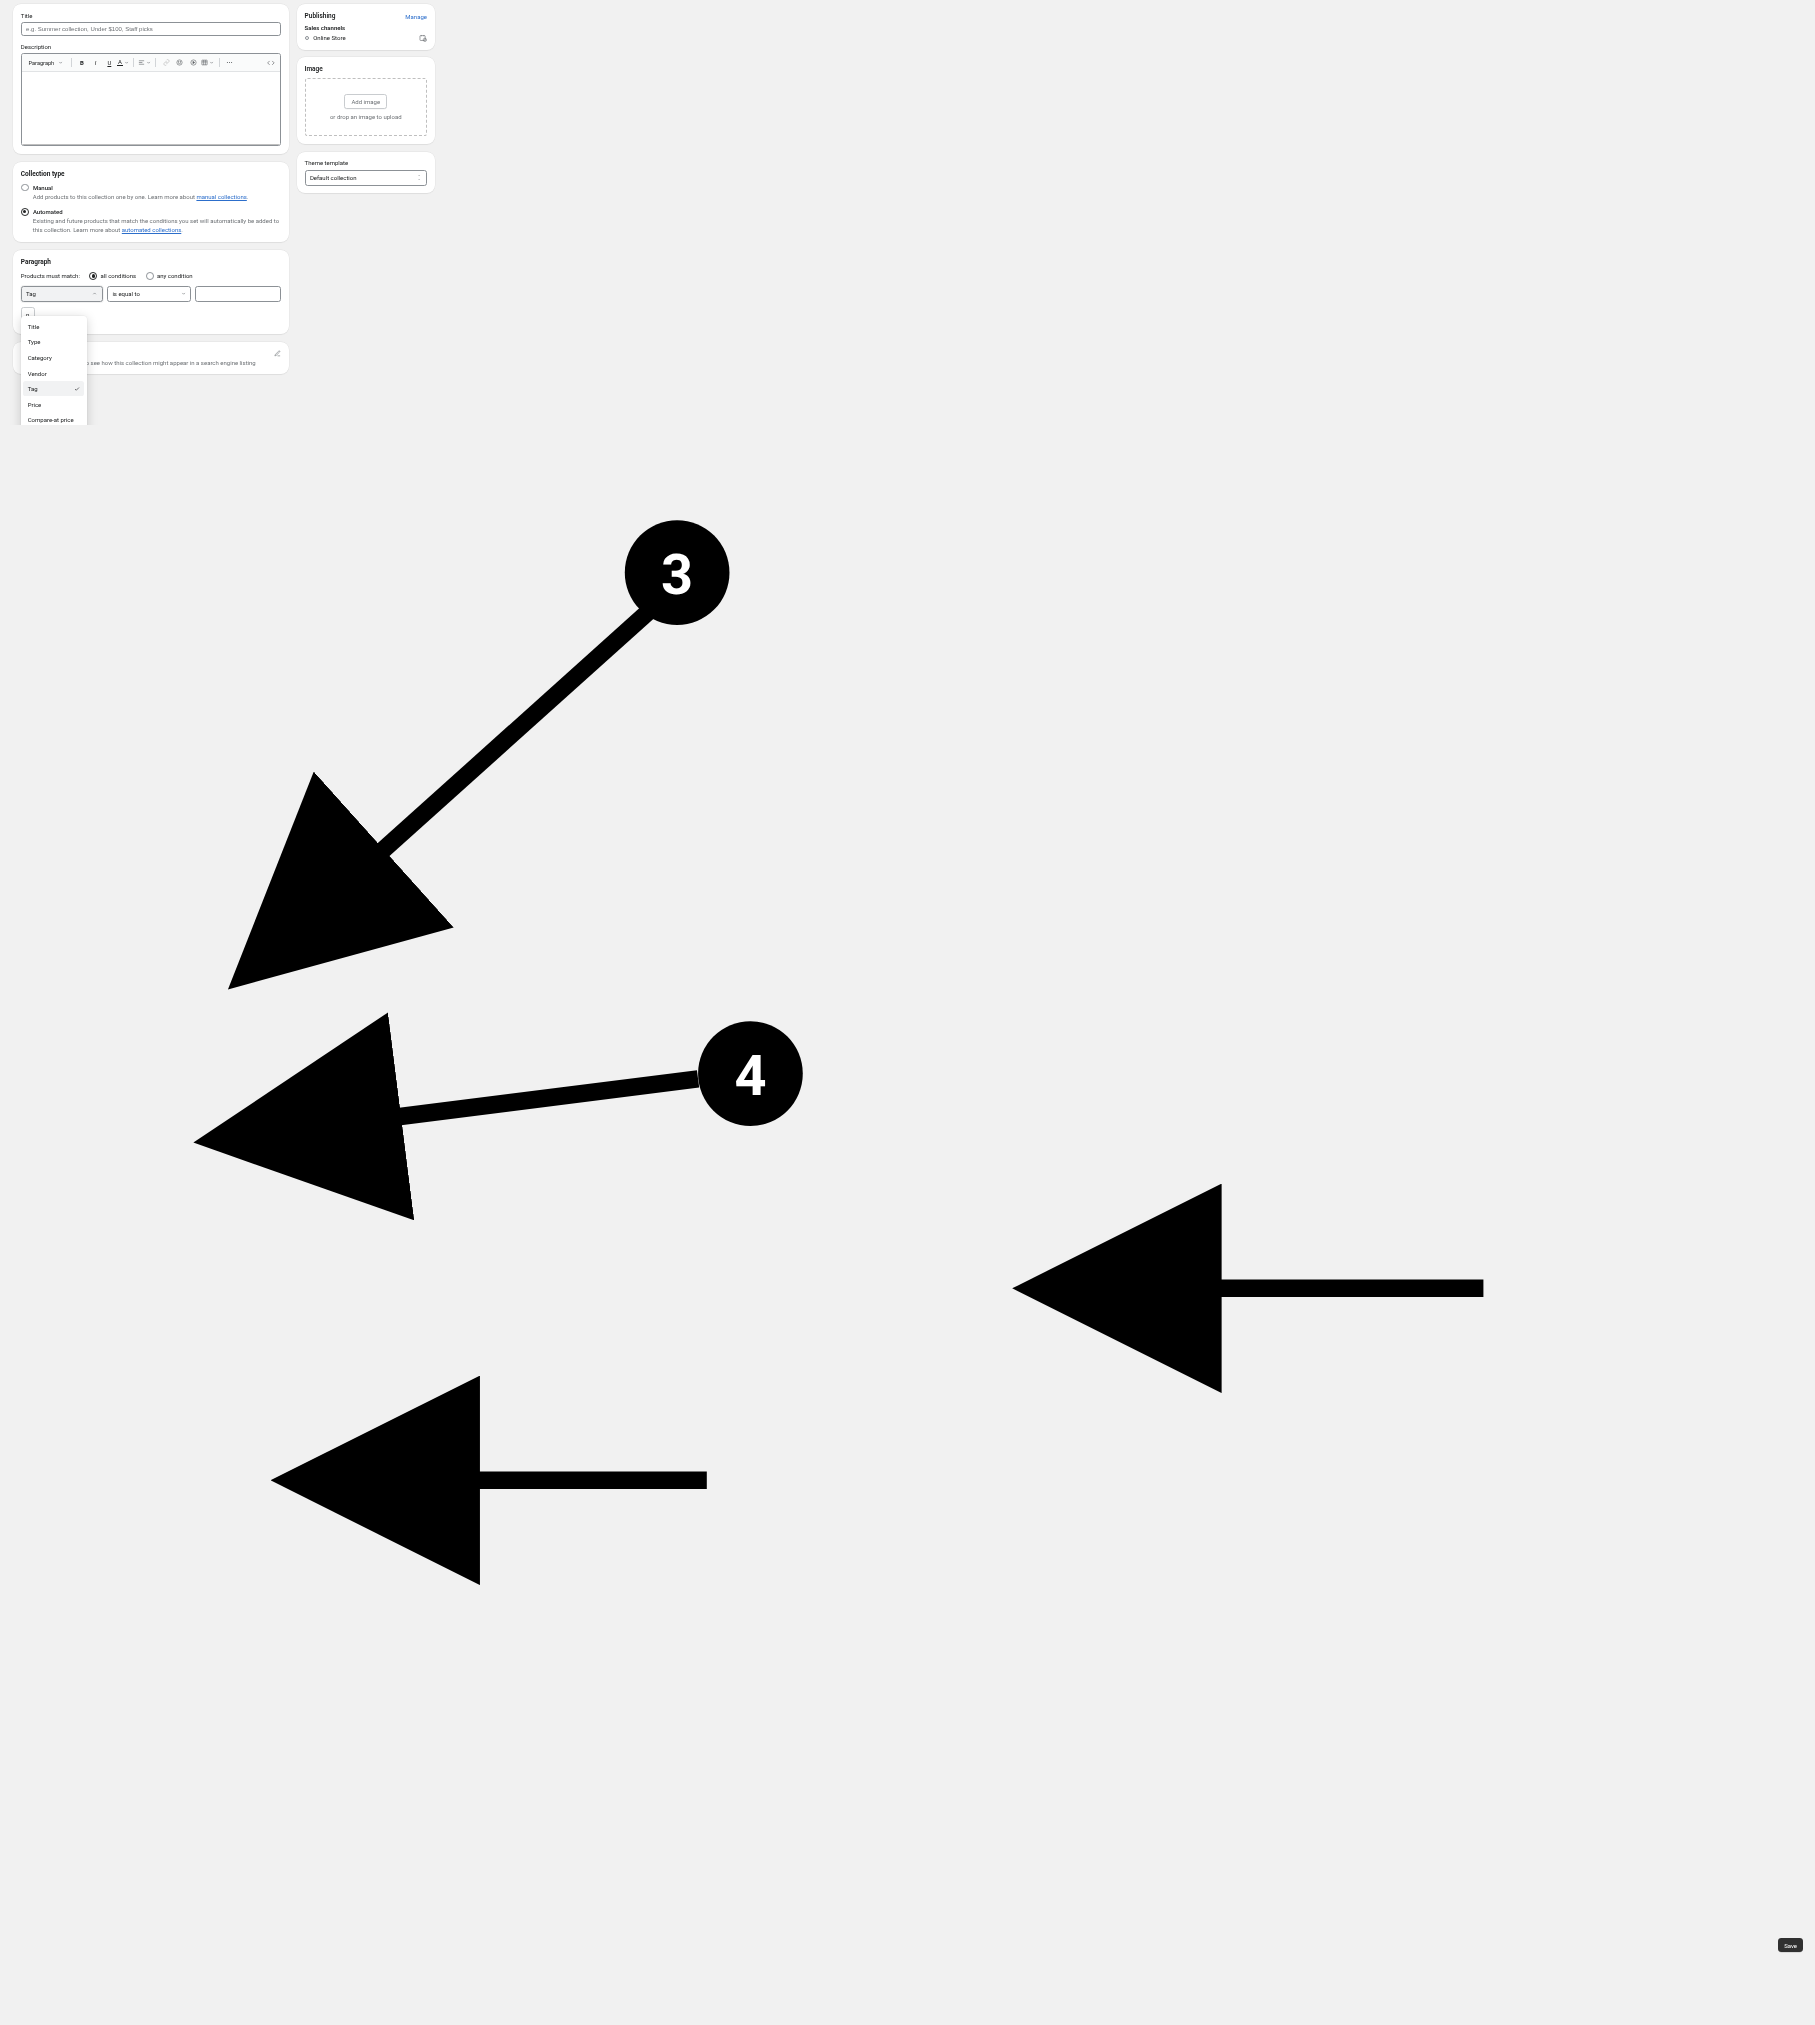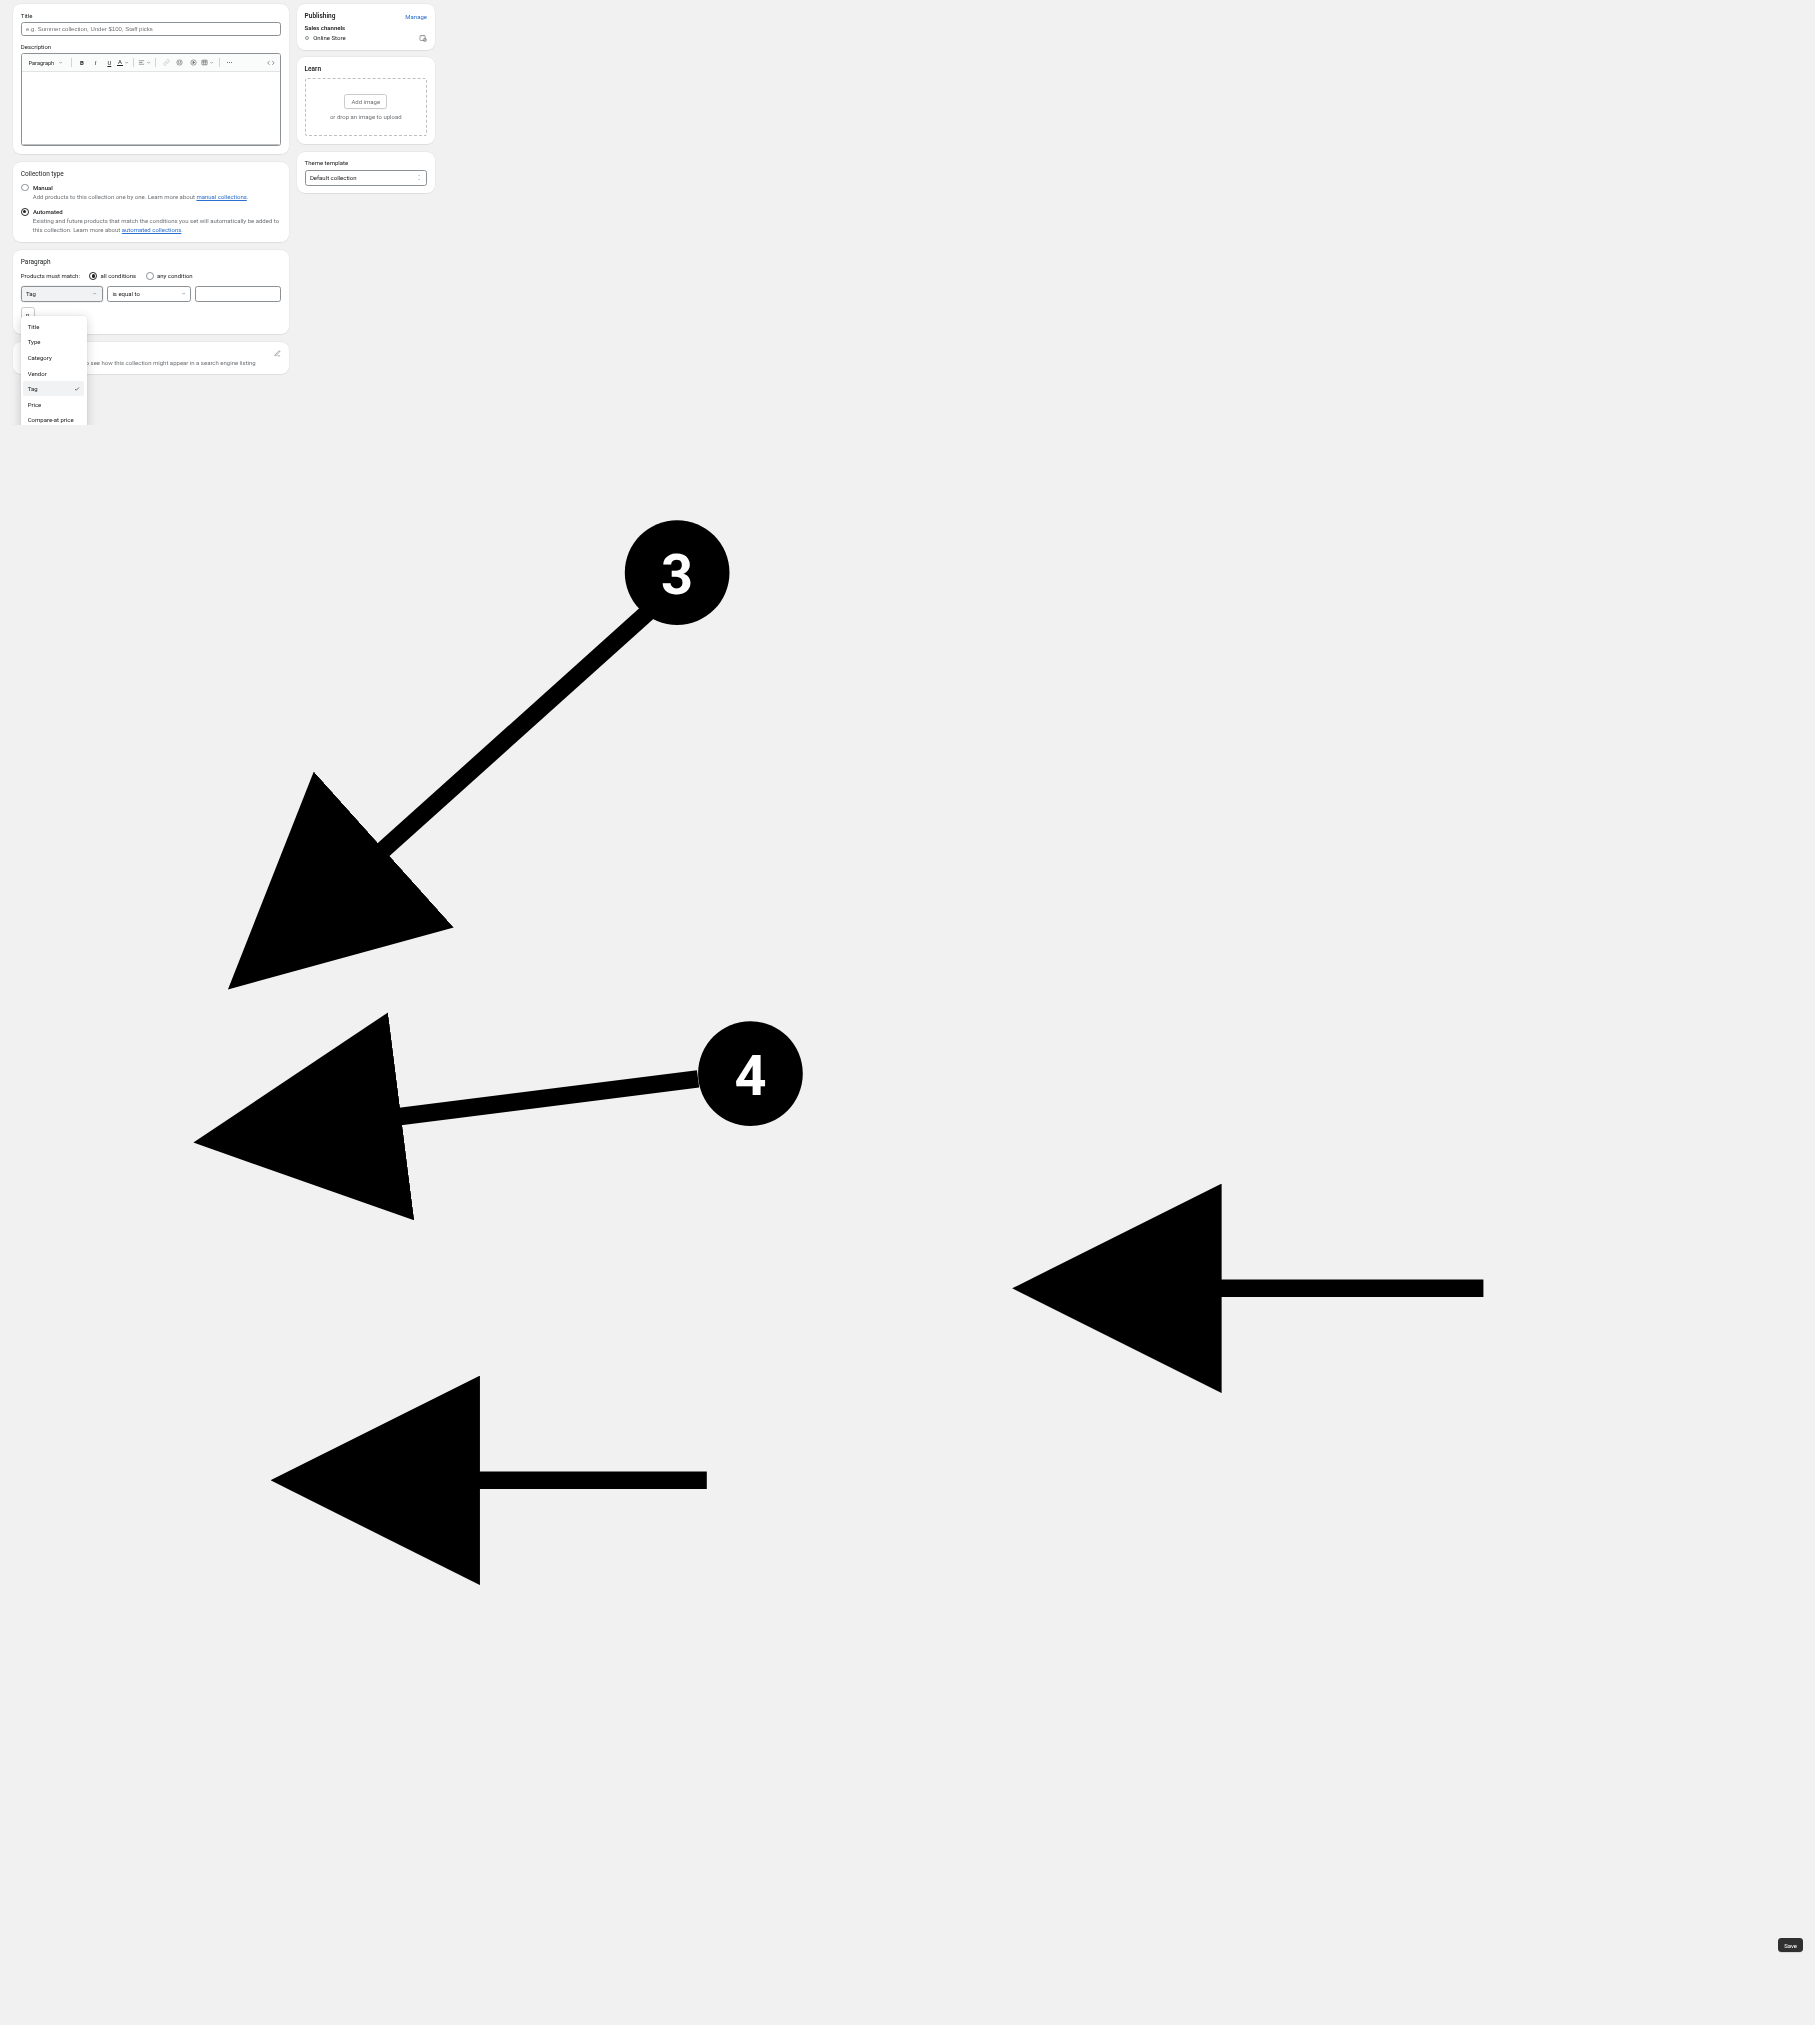--- a/index.html
+++ b/index.html
@@ -57,21 +57,21 @@
   .tb-select {
     display: inline-flex; align-items: center; gap: 4.3px;
     border-radius: 1.7px; padding: 1.7px 3.4px;
     font-size: 5.6px;
   }
   .editor-body {
     min-height: 73px;
     background: #fff;
     border-bottom: 0.9px solid #bfbfbf;
   }
-  .section-title { font-weight: 400; font-size: 6.5px; margin-bottom: 6px; }
+  .section-title { font-weight: 700; font-size: 6.5px; margin-bottom: 6px; }
   .radio-row { display: flex; align-items: flex-start; gap: 4.3px; margin-bottom: 1.7px; }
   .radio {
     width: 7.8px; height: 7.8px; border: 0.9px solid #8c9196; border-radius: 50%;
     display: inline-flex; align-items: center; justify-content: center;
     flex: 0 0 7.8px;
   }
   .radio.checked { border-color: #202223; }
   .radio.checked .dot { width: 3.4px; height: 3.4px; background: #202223; border-radius: 50%; }
   .radio-label { font-size: 6px; font-weight: 500; }
   .radio-help { font-size: 6px; color: #6d7175; margin: 0.9px 0 6px 12px; line-height: 1.45; }
@@ -409,21 +409,21 @@
                 <line x1="15" y1="3" x2="15" y2="7"></line>
                 <circle cx="18" cy="18" r="5"></circle>
                 <line x1="18" y1="16" x2="18" y2="18"></line>
                 <line x1="18" y1="18" x2="20" y2="19"></line>
               </svg>
           </span>
         </div>
       </div>
 
       <div class="card">
-        <div class="side-title" style="margin-bottom:5.2px">Learn</div>
+        <div class="side-title" style="margin-bottom:5.2px">Image</div>
         <div class="image-drop">
           <span class="btn-outline">Add image</span>
           <div>or drop an image to upload</div>
         </div>
       </div>
 
       <div class="card">
         <div style="margin-bottom:3.4px">Theme template</div>
         <div class="select-full">
           <span>Default collection</span>

